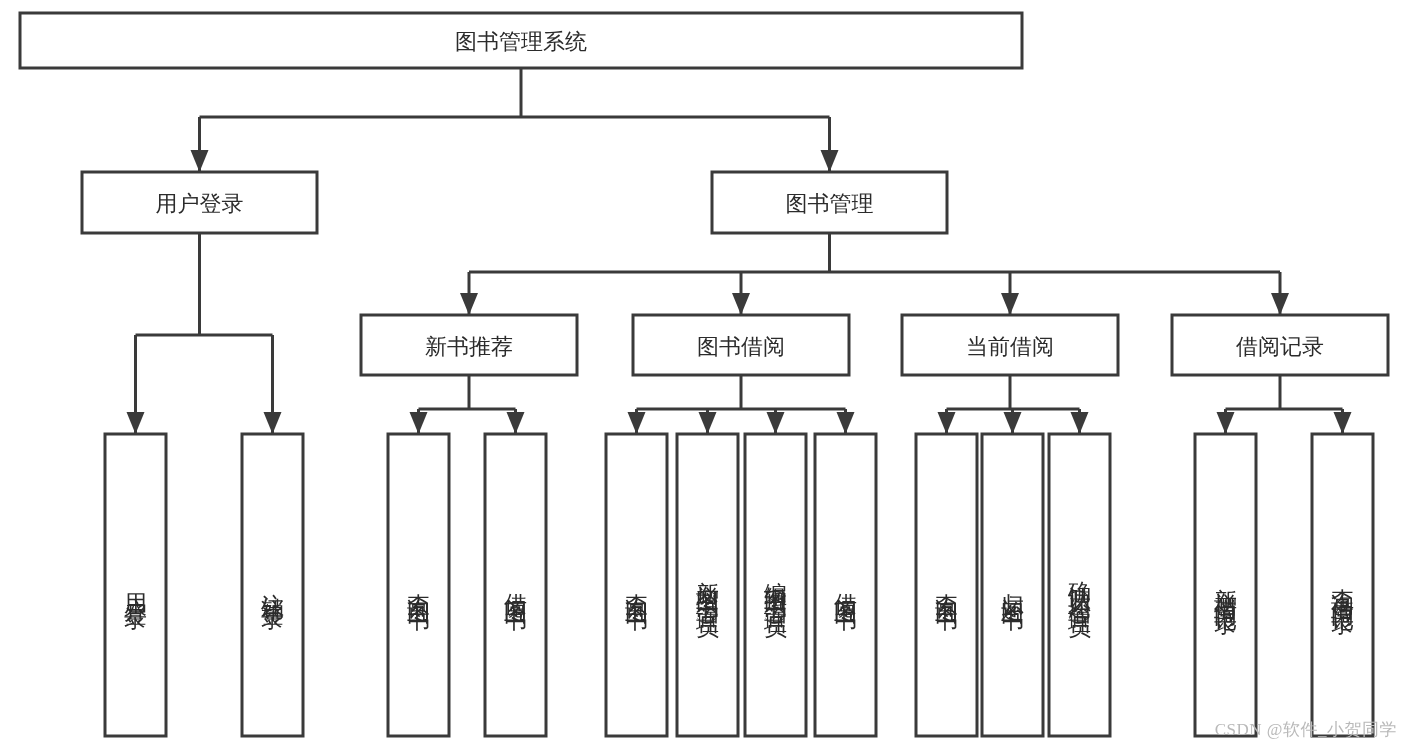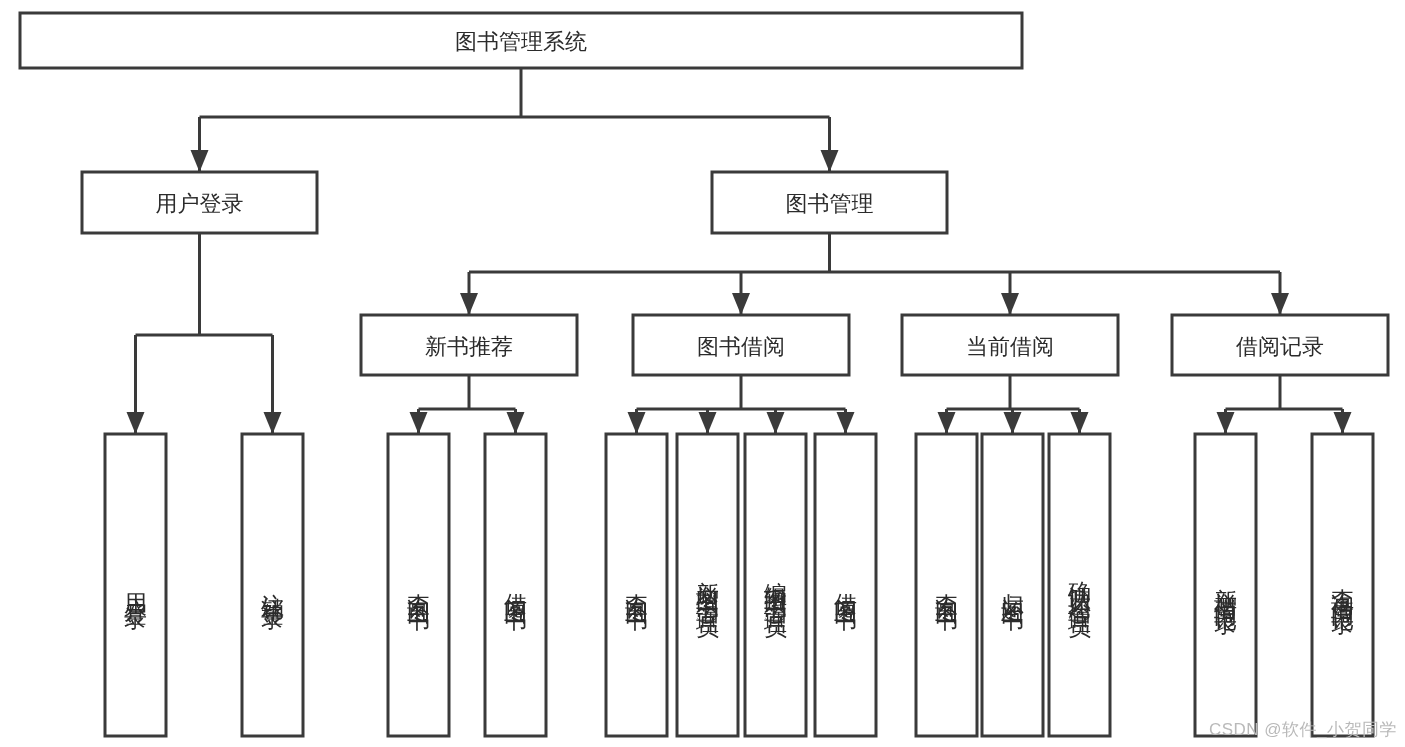--- a/index.html
+++ b/index.html
@@ -61,21 +61,21 @@
     display: flex;
     align-items: center;
     justify-content: center;
     white-space: nowrap;
     pointer-events: none;
   }
   .watermark {
     position: absolute;
     right: 8px;
     bottom: 6px;
-    font-family: Liberation Sans, sans-serif;
+    font-family: Liberation Serif, serif;
     font-size: 17px;
     color: #b9b9b9;
     letter-spacing: 0.5px;
     white-space: nowrap;
   }
 </style>
 </head>
 <body>
 
 <div id="diagram-root">

